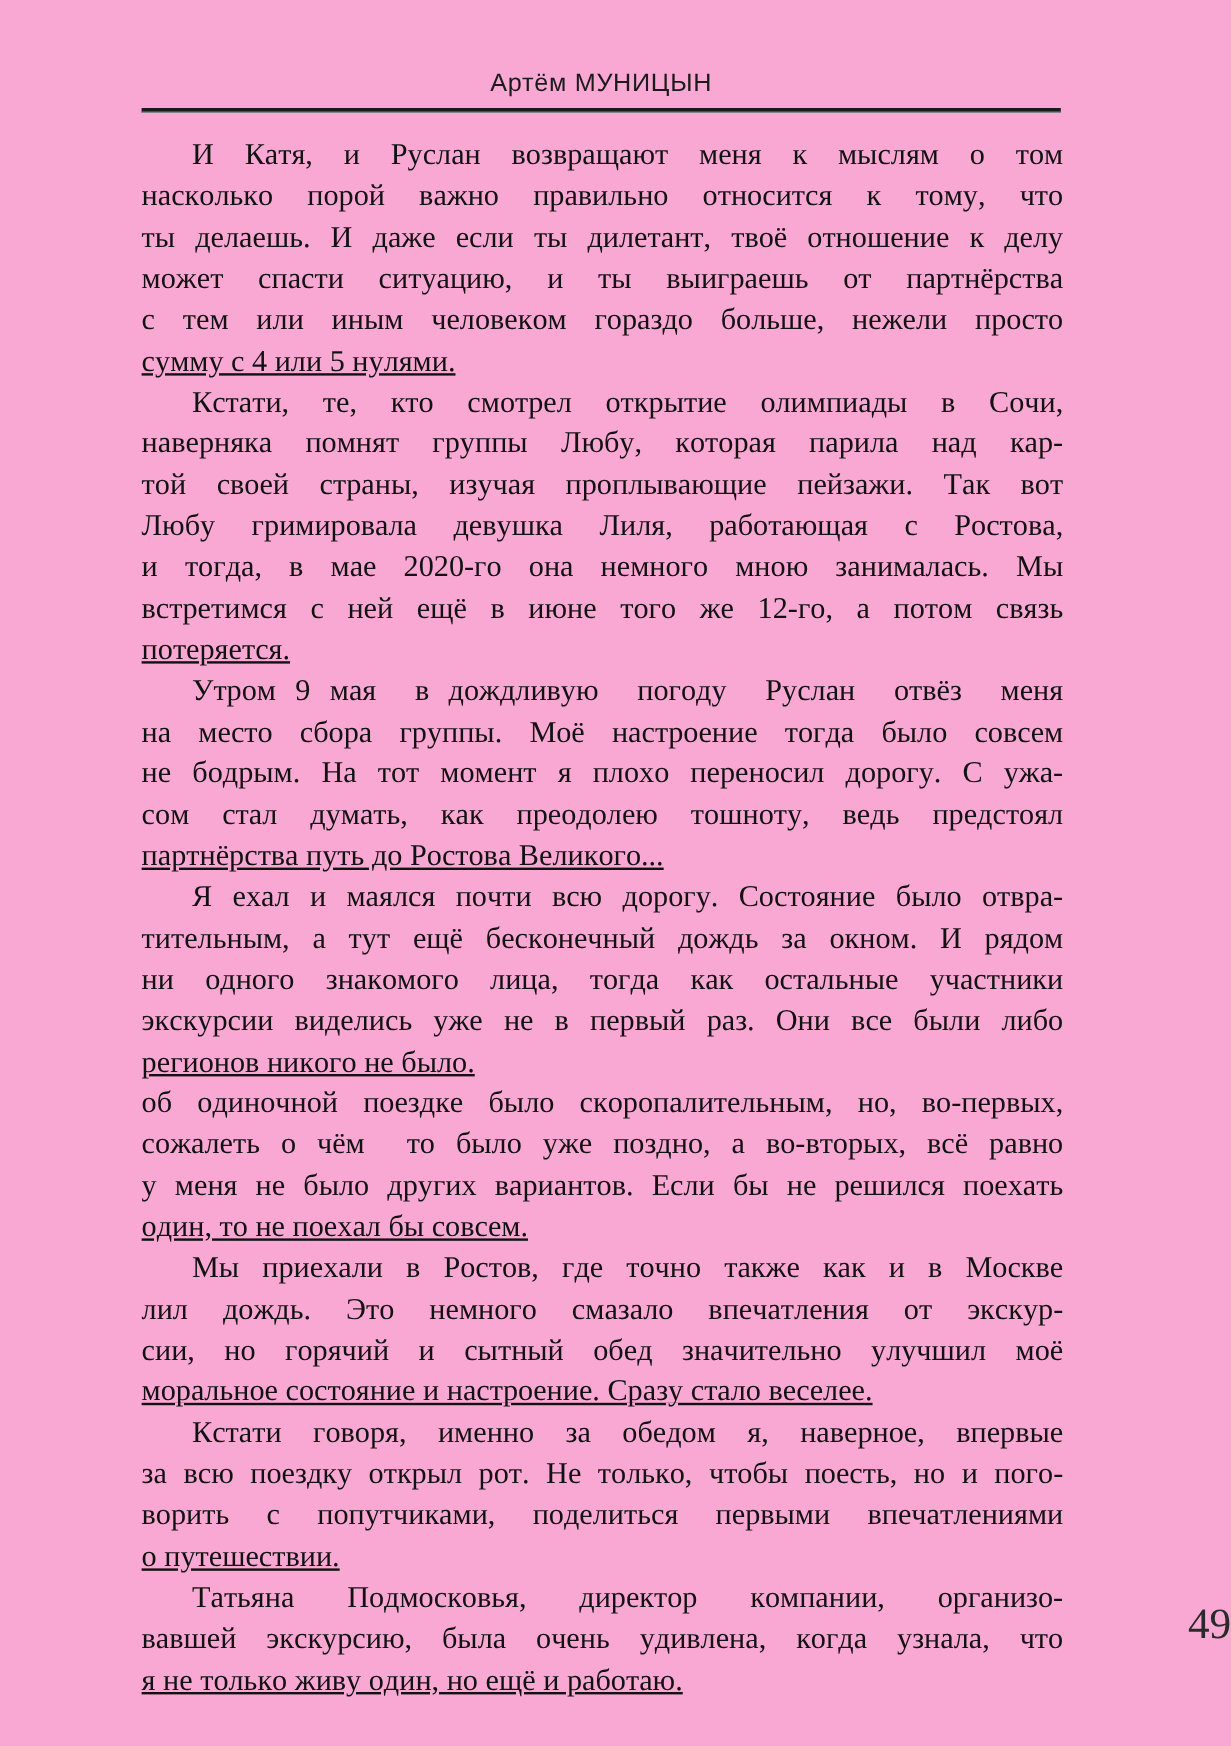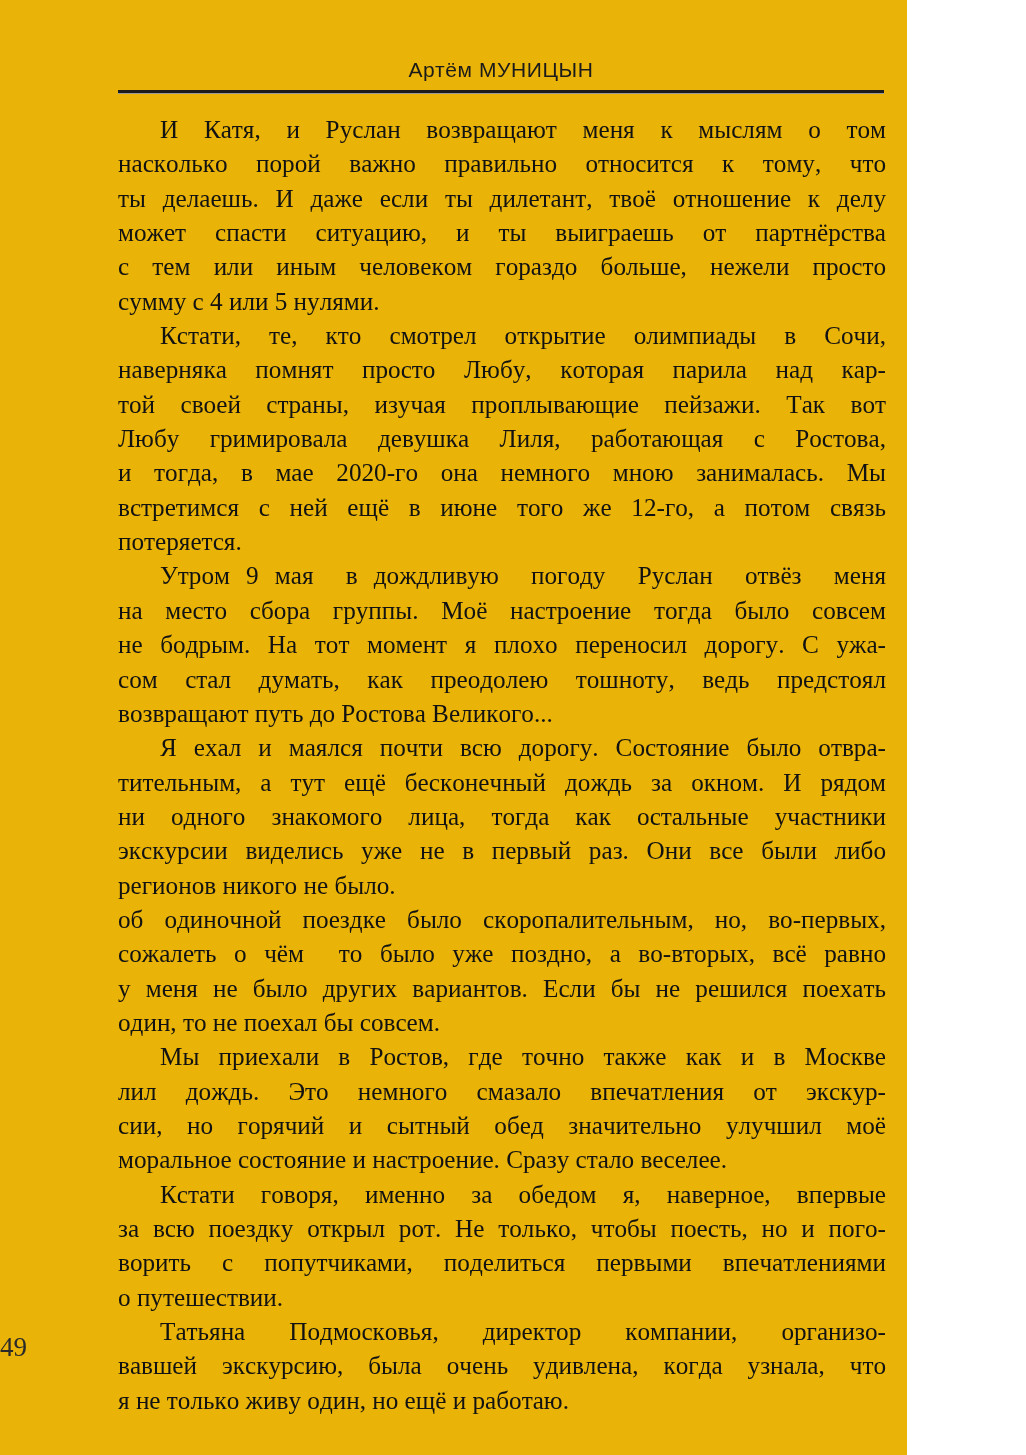--- a/index.html
+++ b/index.html
@@ -3,23 +3,23 @@
 <meta charset="utf-8">
 <title>Артём МУНИЦЫН — 49</title>
 <style>
   html, body {
     margin: 0;
     padding: 0;
     background: #ffffff;
   }
   .page {
     position: relative;
-    width: 907px;
+    width: 1026px;
     height: 1455px;
-    background: #eab308;
+    background: #f9a8d4;
     overflow: hidden;
     box-sizing: border-box;
   }
 
   
   .running-head {
     position: absolute;
     left: 118px;
     top: 58px;
     width: 766px;
@@ -58,35 +58,36 @@
     line-height: 34.35px;
     white-space: pre;
     text-align: justify;
     text-align-last: justify;
     font-kerning: none;
   }
   
   .line.flush {
     text-align: right;
     text-align-last: left;
+    text-decoration: underline;
   }
   
   .line.indent {
     text-indent: 42px;
   }
 
   
   .folio {
     position: absolute;
     left: 0;
     top: 1332px;
     width: 1026px;
-    text-align: left;
+    text-align: right;
     font-family: "Liberation Serif", "DejaVu Serif", serif;
-    font-size: 27px;
+    font-size: 36px;
     font-weight: 400;
     color: #2a2a2a;
   }
 </style>
 </head>
 <body>
 
 <div class="page">
 
   <div class="running-head">Артём МУНИЦЫН</div>
@@ -94,31 +95,31 @@
   <div class="rule"></div>
 
   <div class="textblock" id="textblock">
       <span class="line indent">И  Катя,  и  Руслан  возвращают  меня  к  мыслям  о  том</span>
       <span class="line">насколько порой важно правильно относится к тому, что</span>
       <span class="line">ты делаешь. И даже если ты дилетант, твоё отношение к делу</span>
       <span class="line">может  спасти  ситуацию,  и  ты  выиграешь  от  партнёрства</span>
       <span class="line">с тем или иным человеком гораздо больше, нежели просто</span>
       <span class="line flush">сумму с 4 или 5 нулями.</span>
       <span class="line indent">Кстати,  те,  кто  смотрел  открытие  олимпиады  в  Сочи,</span>
-      <span class="line">наверняка помнят просто Любу, которая парила над кар-</span>
+      <span class="line">наверняка помнят группы Любу, которая парила над кар-</span>
       <span class="line">той своей страны, изучая проплывающие пейзажи. Так вот</span>
       <span class="line">Любу гримировала девушка Лиля, работающая с Ростова,</span>
       <span class="line">и тогда, в мае 2020-го она немного мною занималась. Мы</span>
       <span class="line">встретимся  с  ней  ещё  в  июне  того  же  12-го,  а  потом  связь</span>
       <span class="line flush">потеряется.</span>
       <span class="line indent">Утром 9 мая  в дождливую  погоду  Руслан  отвёз  меня</span>
       <span class="line">на место сбора группы. Моё настроение тогда было совсем</span>
       <span class="line">не бодрым. На тот момент я плохо переносил дорогу. С ужа-</span>
       <span class="line">сом  стал  думать,  как  преодолею  тошноту,  ведь  предстоял</span>
-      <span class="line flush">возвращают путь до Ростова Великого...</span>
+      <span class="line flush">партнёрства путь до Ростова Великого...</span>
       <span class="line indent">Я ехал и маялся почти всю дорогу. Состояние было отвра-</span>
       <span class="line">тительным, а тут ещё бесконечный дождь за окном. И рядом</span>
       <span class="line">ни одного знакомого лица, тогда как остальные участники</span>
       <span class="line">экскурсии виделись уже не в первый раз. Они все были либо</span>
       <span class="line flush">регионов никого не было.</span>
       <span class="line">об одиночной поездке было скоропалительным, но, во-первых,</span>
       <span class="line">сожалеть о чём  то было уже поздно, а во-вторых, всё равно</span>
       <span class="line">у меня не было других вариантов. Если бы не решился поехать</span>
       <span class="line flush">один, то не поехал бы совсем.</span>
       <span class="line indent">Мы приехали в Ростов, где точно также как и в Москве</span>

